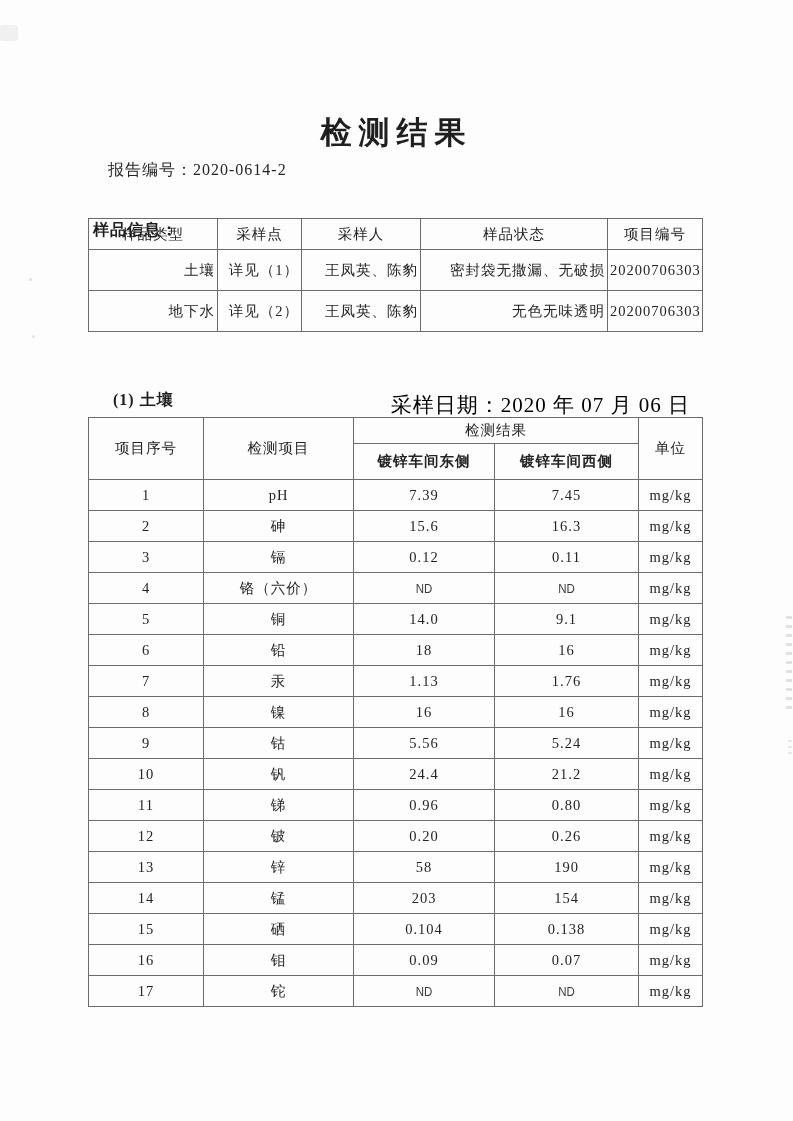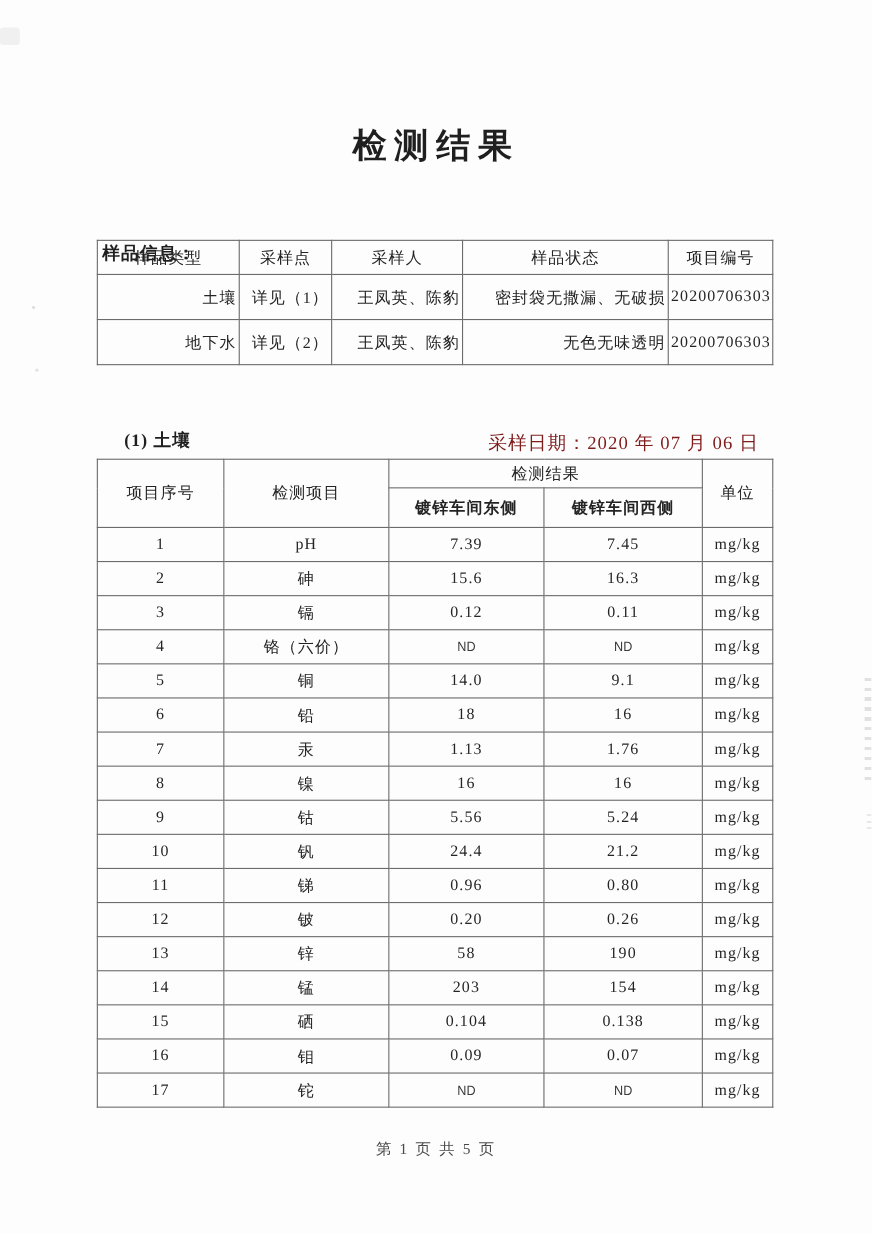--- a/index.html
+++ b/index.html
@@ -49,21 +49,21 @@
   td.nd{font-size:11.5px;letter-spacing:0;color:#3a3a3a;font-family:"Liberation Sans",sans-serif;transform:scaleY(1.05);}
   .section-line{
     position:absolute;top:390px;left:88px;width:614px;height:22px;
   }
   .sec-heading{
     position:absolute;left:25px;top:0;
     font-size:16px;font-weight:700;letter-spacing:1px;color:#1f1f1f;
   }
   .sec-date{
     position:absolute;right:12px;top:1px;
-    font-size:17px;letter-spacing:1px;color:#7f1d1d;
+    font-size:21px;letter-spacing:1px;color:#000000;
   }
   .footer{
     position:absolute;top:1036px;left:0;width:100%;
     text-align:center;
     font-size:14px;letter-spacing:2px;color:#4a4a4a;
   }
   
   .smudge-tl{position:absolute;left:0;top:25px;width:18px;height:16px;background:#f0f0f0;border-radius:3px;}
   .speck1{position:absolute;left:29px;top:278px;width:3px;height:3px;background:rgba(0,0,0,0.12);border-radius:50%;}
   .speck2{position:absolute;left:32px;top:335px;width:3px;height:3px;background:rgba(0,0,0,0.10);border-radius:50%;}
@@ -78,20 +78,21 @@
     opacity:0.22;filter:blur(0.5px);
   }
 </style>
 </head>
 <body>
 
 <div class="page">
 
   <div class="title">检测结果</div>
 
+  <div class="report-line"><span>报告编号：</span><span>2020-0614-2</span></div>
 
   <div class="sample-info">样品信息：</div>
 
   <table class="t1">
     <colgroup>
       <col style="width:129px">
         <col style="width:84px">
         <col style="width:119px">
         <col style="width:187px">
         <col style="width:95px">
@@ -264,21 +265,20 @@
         <tr>
           <td>17</td>
           <td>铊</td>
           <td class="nd">ND</td>
           <td class="nd">ND</td>
           <td>mg/kg</td>
         </tr>
       </tbody>
   </table>
 
-  <div class="footer">第 1 页  共 5 页</div>
 
   <div class="smudge-tl"></div>
   <div class="speck1"></div>
   <div class="speck2"></div>
   <div class="bleed-right"></div>
   <div class="bleed-right2"></div>
 
 </div>
 
 </body></html>

